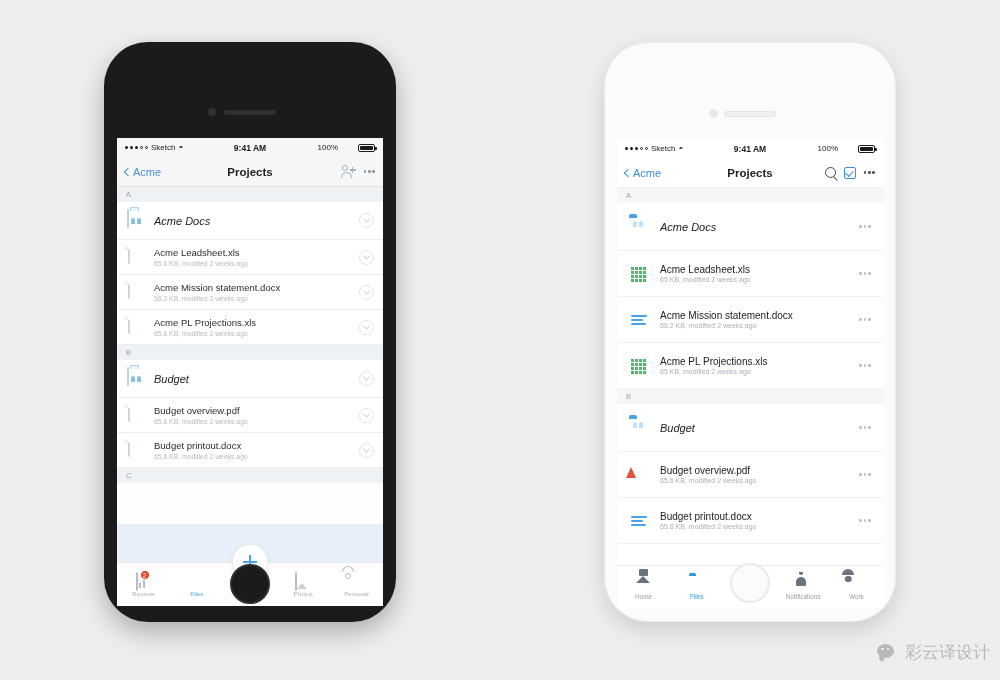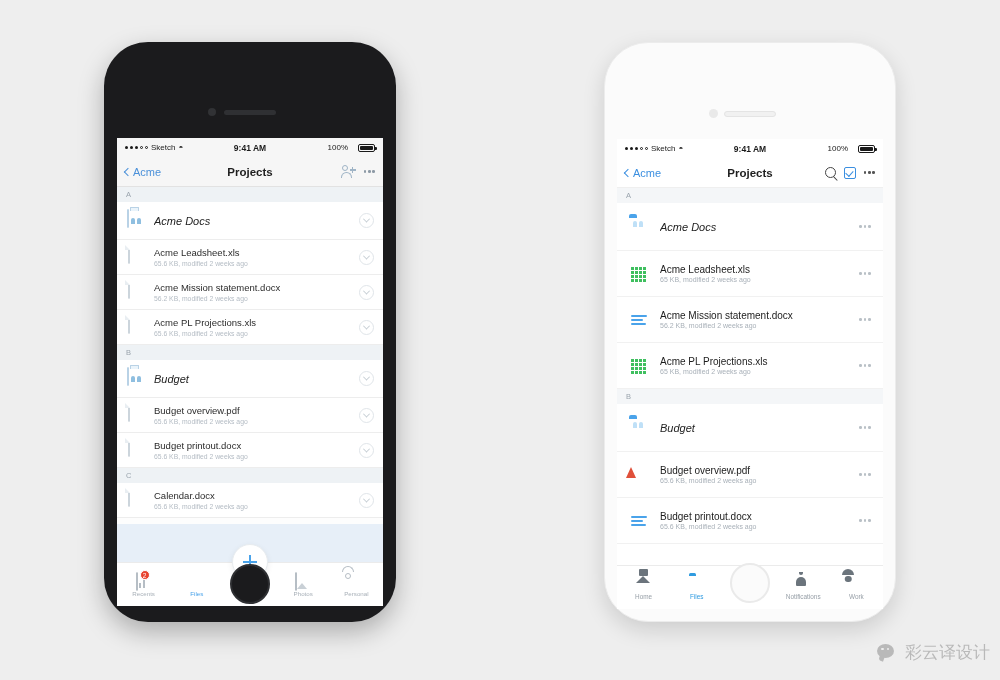--- a/index.html
+++ b/index.html
@@ -49,21 +49,21 @@
 
   
   .statusbar {
     height: 19px; display: flex; align-items: center;
     padding: 0 8px; font-size: 8px; color: #1a1a1a;
     background: #f6f6f6;
   }
   .phone-light .statusbar { background: #ffffff; }
   .sb-left { display: flex; align-items: center; gap: 3px; flex: 1; }
   .sb-center { flex: 0 0 auto; font-weight: bold; font-size: 8.5px; }
-  .sb-right { display: flex; align-items: center; gap: 10px; flex: 1; justify-content: flex-end; }
+  .sb-right { display: flex; align-items: center; gap: 20px; flex: 1; justify-content: flex-end; }
   .dots { display: flex; gap: 1.5px; align-items: center; }
   .dots i { width: 3.4px; height: 3.4px; border-radius: 50%; background: #1a1a1a; display: block; }
   .dots i.hollow { background: transparent; border: 0.8px solid #1a1a1a; }
   .batt { width: 17px; height: 8px; border: 1px solid #1a1a1a; border-radius: 2px; position: relative; }
   .batt::after { content: ""; position: absolute; right: -3px; top: 2px; width: 1.6px; height: 3.6px; background: #1a1a1a; border-radius: 0 1px 1px 0; }
   .batt span { position: absolute; inset: 1px; background: #1a1a1a; border-radius: 1px; display: block; }
 
   
   .navbar {
     height: 30px; display: flex; align-items: center;
@@ -414,35 +414,20 @@
         </span>
         <span class="row-texts">
           <span class="row-title" style="display:block">Budget printout.docx</span>
           <span class="row-sub" style="display:block">65.6 KB, modified 2 weeks ago</span>
         </span>
         <span class="circ-btn"></span>
       </div>
 
       <div class="section-head">C</div>
 
-      <div class="row">
-        <span class="ficon">
-          <span class="ic-doc-out"><span class="lines">
-                <i></i>
-                <i></i>
-                <i></i>
-                <i></i>
-              </span></span>
-        </span>
-        <span class="row-texts">
-          <span class="row-title" style="display:block">Calendar.docx</span>
-          <span class="row-sub" style="display:block">65.6 KB, modified 2 weeks ago</span>
-        </span>
-        <span class="circ-btn"></span>
-      </div>
 
       <div class="blue-pad"></div>
 
       <div class="fab">
         <span class="plus"></span>
       </div>
 
       <div class="tabbar">
         <div class="tab">
           <span class="tab-ico">

